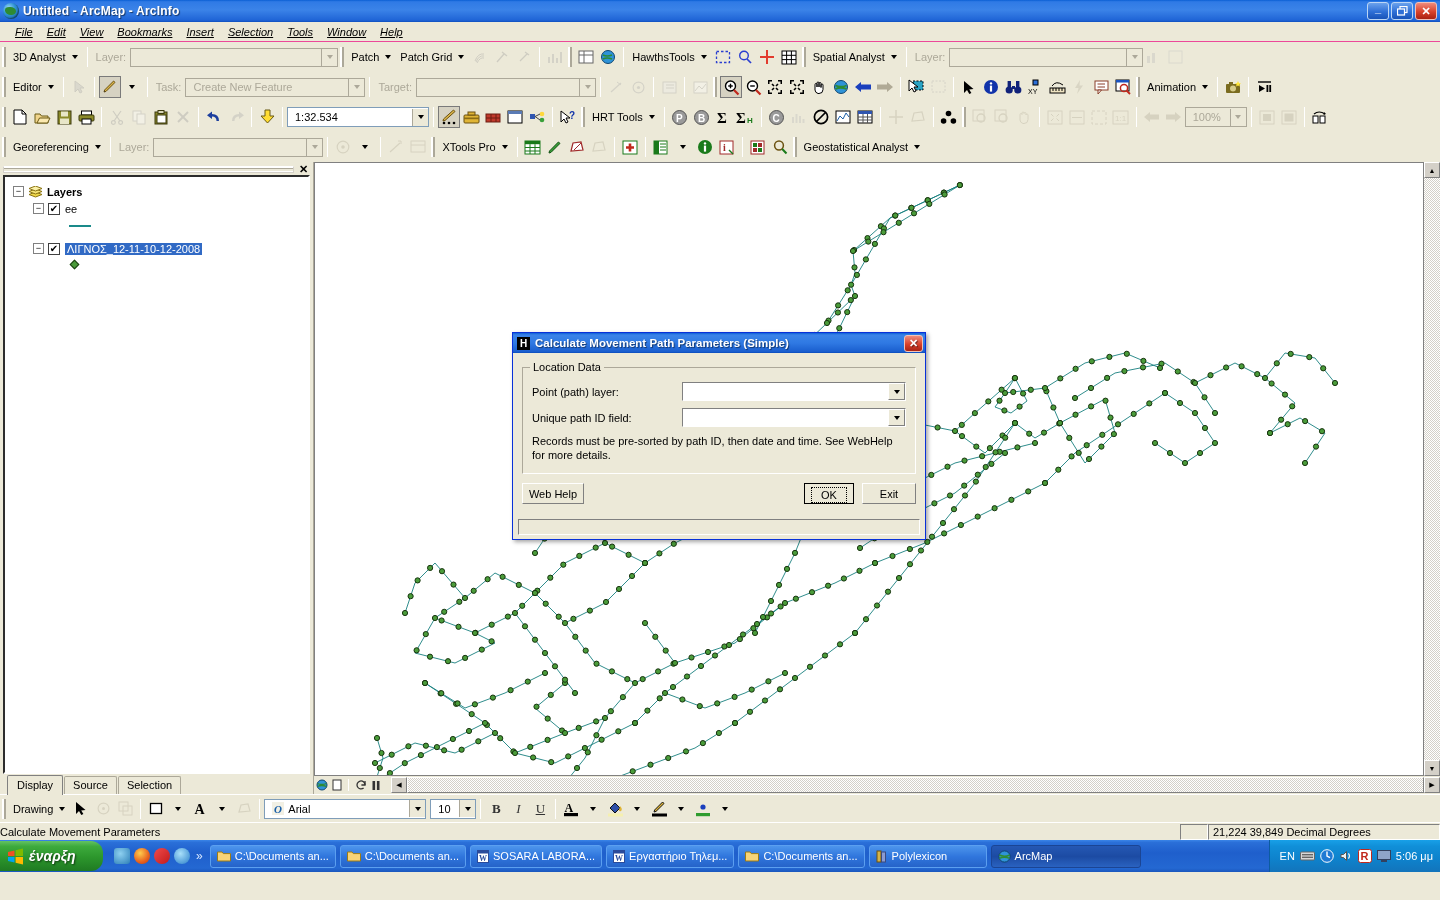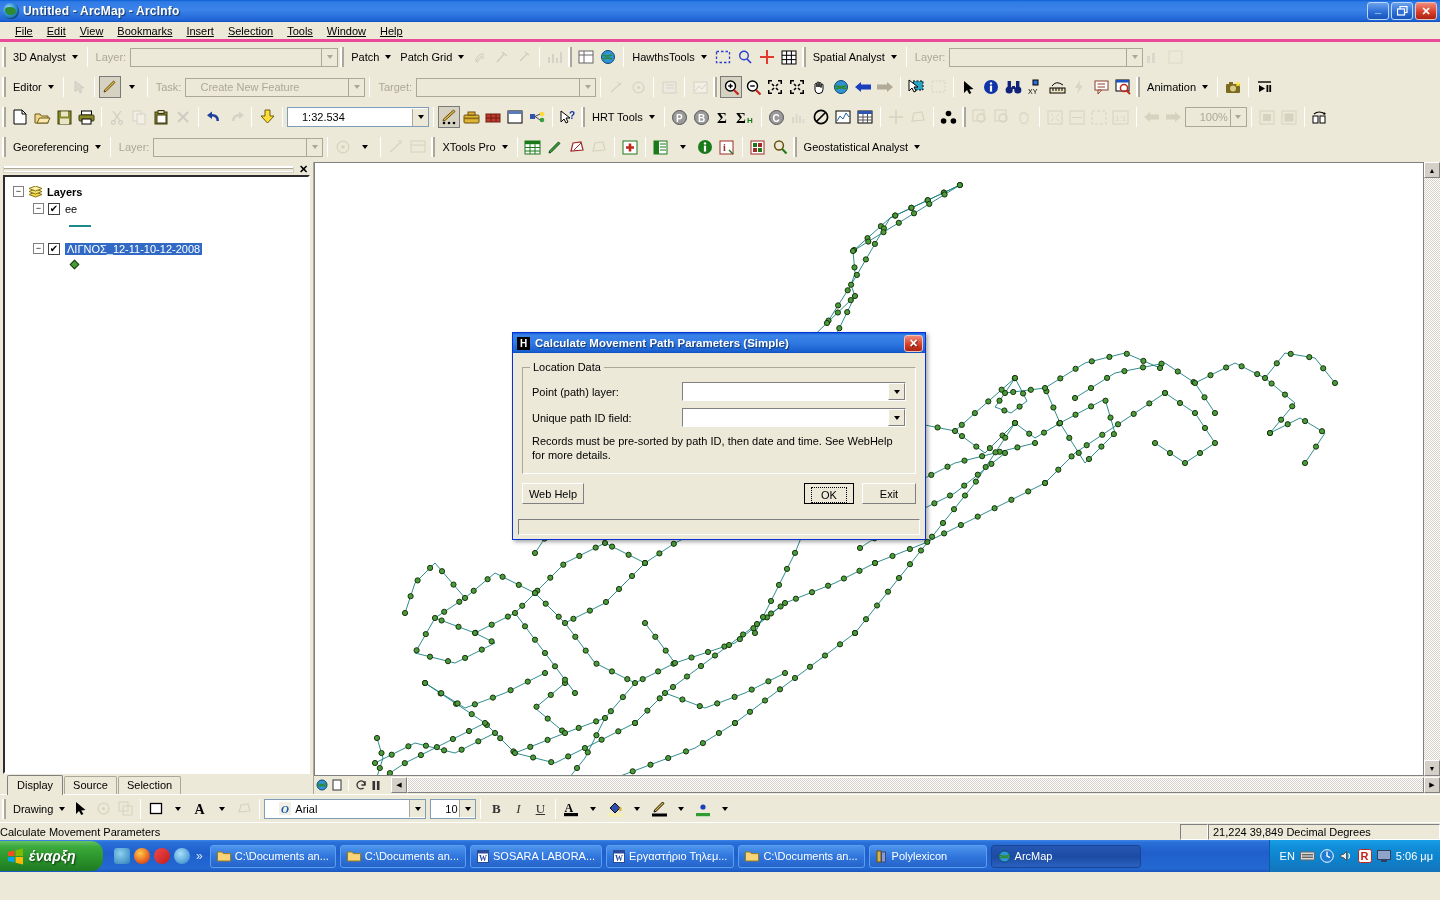--- a/index.html
+++ b/index.html
@@ -42,21 +42,22 @@
     display:flex; align-items:center; justify-content:center;
     color:#fff; font-size:11px; font-weight:bold;
     background: linear-gradient(to bottom,#6ba2ec,#2e6fd6 55%,#1853b8);
     cursor: default;
   }
   .wbtn.close { background: linear-gradient(to bottom,#f08b7c,#d8412a 55%,#a92213); border-color:#f3c0b6; }
   
   #menubar {
     height: 20px; background:#ece9d8;
     display:flex; align-items:center; padding-left: 8px;
-    border-bottom: 3px solid #ec4899;
+    border-bottom: 1px solid #ec4899;
+    font-style: italic;
   }
   .menu-item { padding: 2px 7px; font-size: 11px; color:#000; cursor: default; }
   .menu-item u { text-decoration: underline; }
   
   .tbrow { height: 30px; display:flex; align-items:center; background:#ece9d8; }
   .grip { width: 4px; height: 20px; margin: 0 3px 0 2px;
     background: linear-gradient(to right,#fff 0 1px,#aca899 1px 2px,transparent 2px);
     border-left:1px solid #fff; border-right:1px solid #aca899; }
   .sep { width:1px; height:20px; background:#aca899; margin:0 4px; border-right:1px solid #fff; }
   .tbtn {
@@ -65,21 +66,21 @@
   }
   .tbtn.pressed { border:1px solid #7a7a7a; background:#d6d2c2; }
   .tbtn.dis { opacity:.35; }
   .tlabel { font-size:11px; padding:2px 4px; cursor:default; white-space:nowrap; }
   .tlabel.dis { color:#aca899; }
   .caret { width:0;height:0;border-left:3.5px solid transparent;border-right:3.5px solid transparent;
            border-top:4px solid #000; margin:0 5px 0 2px; }
   .combo {
     height:19px; background:#fff; border:1px solid #7f9db9;
     display:flex; align-items:center; justify-content:space-between;
-    font-size:11px; padding-left:14px; cursor:default;
+    font-size:11px; padding-left:7px; cursor:default;
   }
   .combo.dis { background:#ece9d8; border-color:#aca899; color:#aca899; }
   .combo .arrow {
     width:16px;height:17px;background:#ece9d8;border-left:1px solid #aca899;
     display:flex;align-items:center;justify-content:center; flex:0 0 16px;
   }
   .combo .arrow::after { content:""; width:0;height:0;
     border-left:3.5px solid transparent;border-right:3.5px solid transparent;border-top:4px solid #000; }
   .combo.dis .arrow::after { border-top-color:#aca899; }
   

